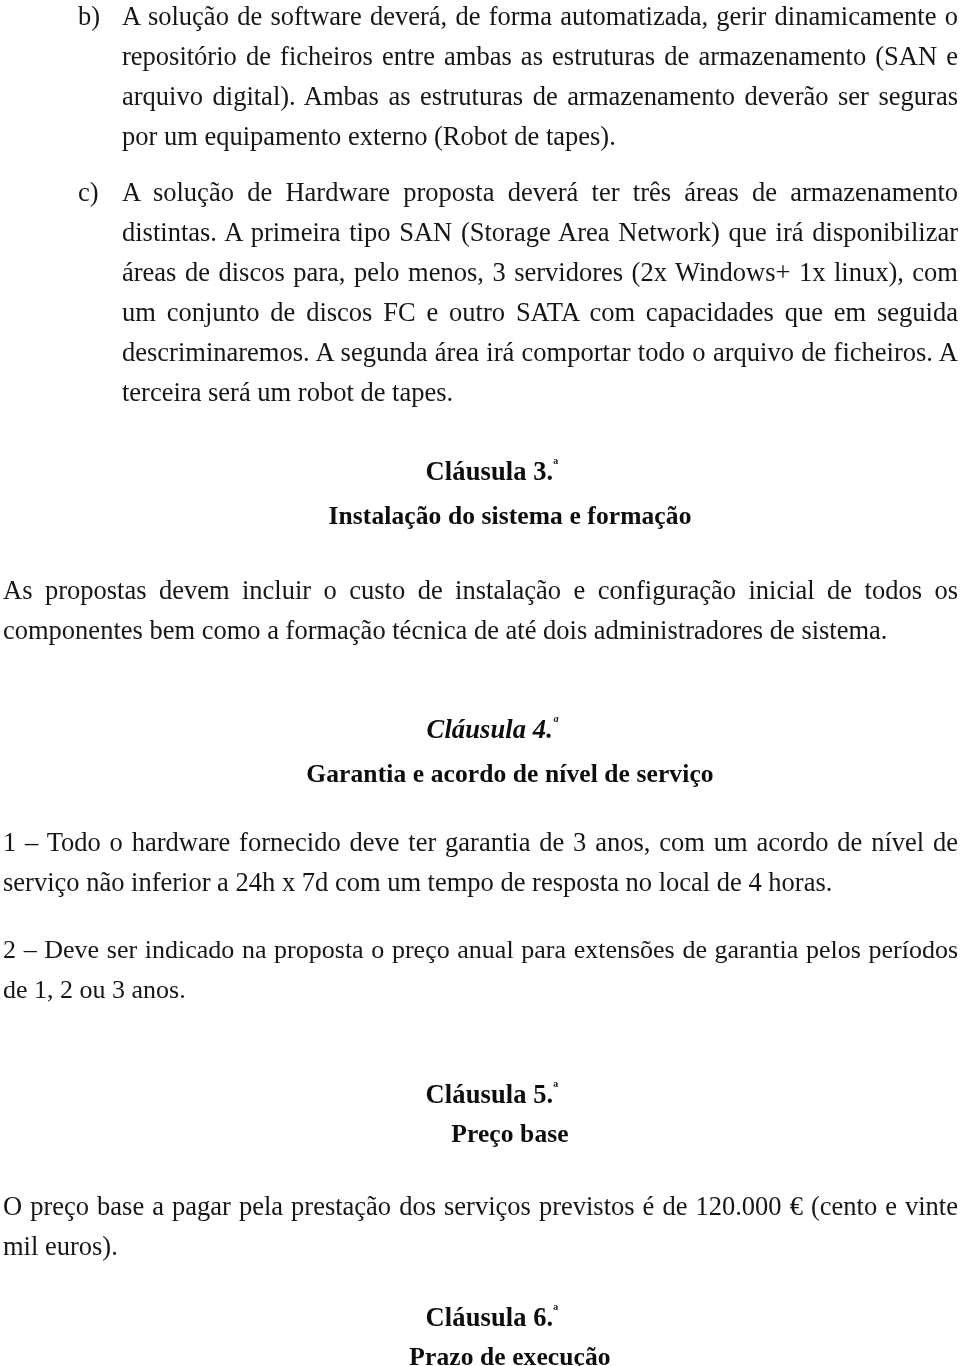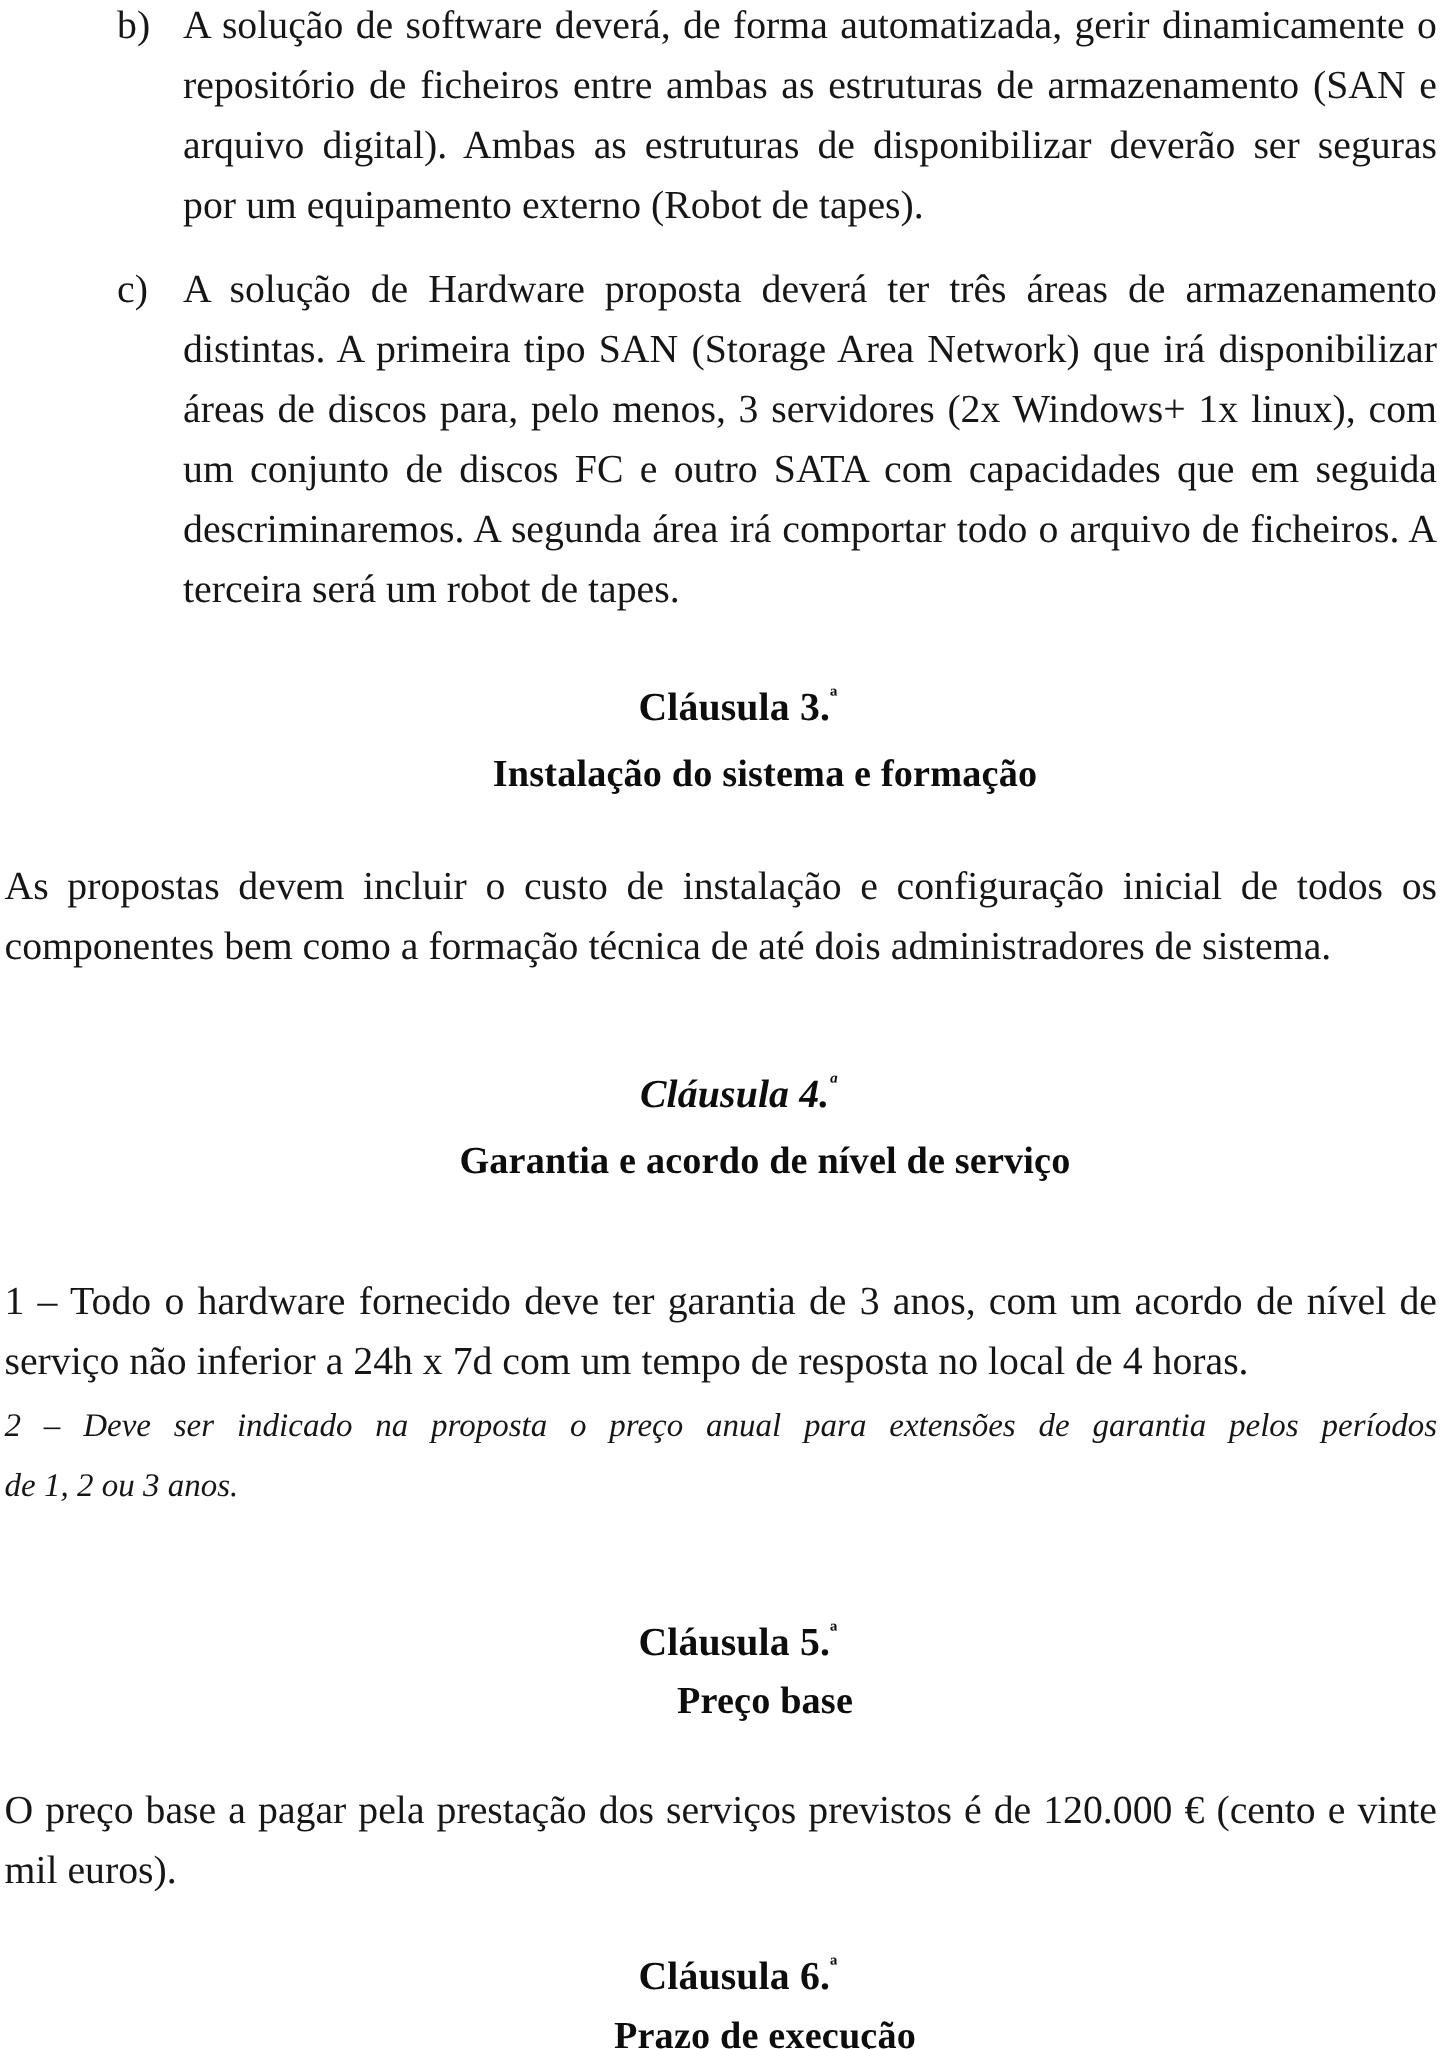--- a/index.html
+++ b/index.html
@@ -87,21 +87,21 @@
 </head>
 <body>
 
 <div class="page">
 
   <div class="list-item" style="left:78px; top:-4px; width:880px;">
     <span class="list-marker">b)</span>
     <span class="list-body jlines">
       <span class="ln">A solução de software deverá, de forma automatizada, gerir dinamicamente o</span>
       <span class="ln">repositório de ficheiros entre ambas as estruturas de armazenamento (SAN e</span>
-      <span class="ln">arquivo digital). Ambas as estruturas de disponibilizar deverão ser seguras</span>
+      <span class="ln">arquivo digital). Ambas as estruturas de armazenamento deverão ser seguras</span>
       <span class="ln nofill">por um equipamento externo (Robot de tapes).</span>
     </span>
   </div>
 
   <div class="list-item" style="left:78px; top:172px; width:880px;">
     <span class="list-marker">c)</span>
     <span class="list-body jlines">
       <span class="ln">A solução de Hardware proposta deverá ter três áreas de armazenamento</span>
       <span class="ln">distintas. A primeira tipo SAN (Storage Area Network) que irá disponibilizar</span>
       <span class="ln">áreas de discos para, pelo menos, 3 servidores (2x Windows+ 1x linux), com</span>
@@ -119,26 +119,26 @@
   <div class="para jlines" style="left:3px; top:570px; width:955px;">
     <span class="ln">As propostas devem incluir o custo de instalação e configuração inicial de todos os</span>
     <span class="ln nofill">componentes bem como a formação técnica de até dois administradores de sistema.</span>
   </div>
 
   <div class="heading" style="top:710px;font-style:italic;">
     <span>Cláusula 4.</span><span class="sup">ª</span>
   </div>
   <div class="heading sub" style="top:755px;">Garantia e acordo de nível de serviço</div>
 
-  <div class="para jlines" style="left:3px; top:822px; width:955px;margin-top:25px;">
+  <div class="para jlines" style="left:3px; top:822px; width:955px;">
     <span class="ln">1 – Todo o hardware fornecido deve ter garantia de 3 anos, com um acordo de nível de</span>
     <span class="ln nofill">serviço não inferior a 24h x 7d com um tempo de resposta no local de 4 horas.</span>
   </div>
 
-  <div class="para jlines" style="left:3px; top:930px; width:955px; font-size:22px;font-style:italic;">
+  <div class="para jlines" style="left:3px; top:930px; width:955px; font-size:26px;">
     <span class="ln">2 – Deve ser indicado na proposta o preço anual para extensões de garantia pelos períodos</span>
     <span class="ln nofill">de 1, 2 ou 3 anos.</span>
   </div>
 
   <div class="heading" style="top:1075px;text-align:center;">
     <span>Cláusula 5.</span><span class="sup">ª</span>
   </div>
   <div class="heading sub" style="top:1115px;">Preço base</div>
 
   <div class="para jlines" style="left:3px; top:1186px; width:955px;">

